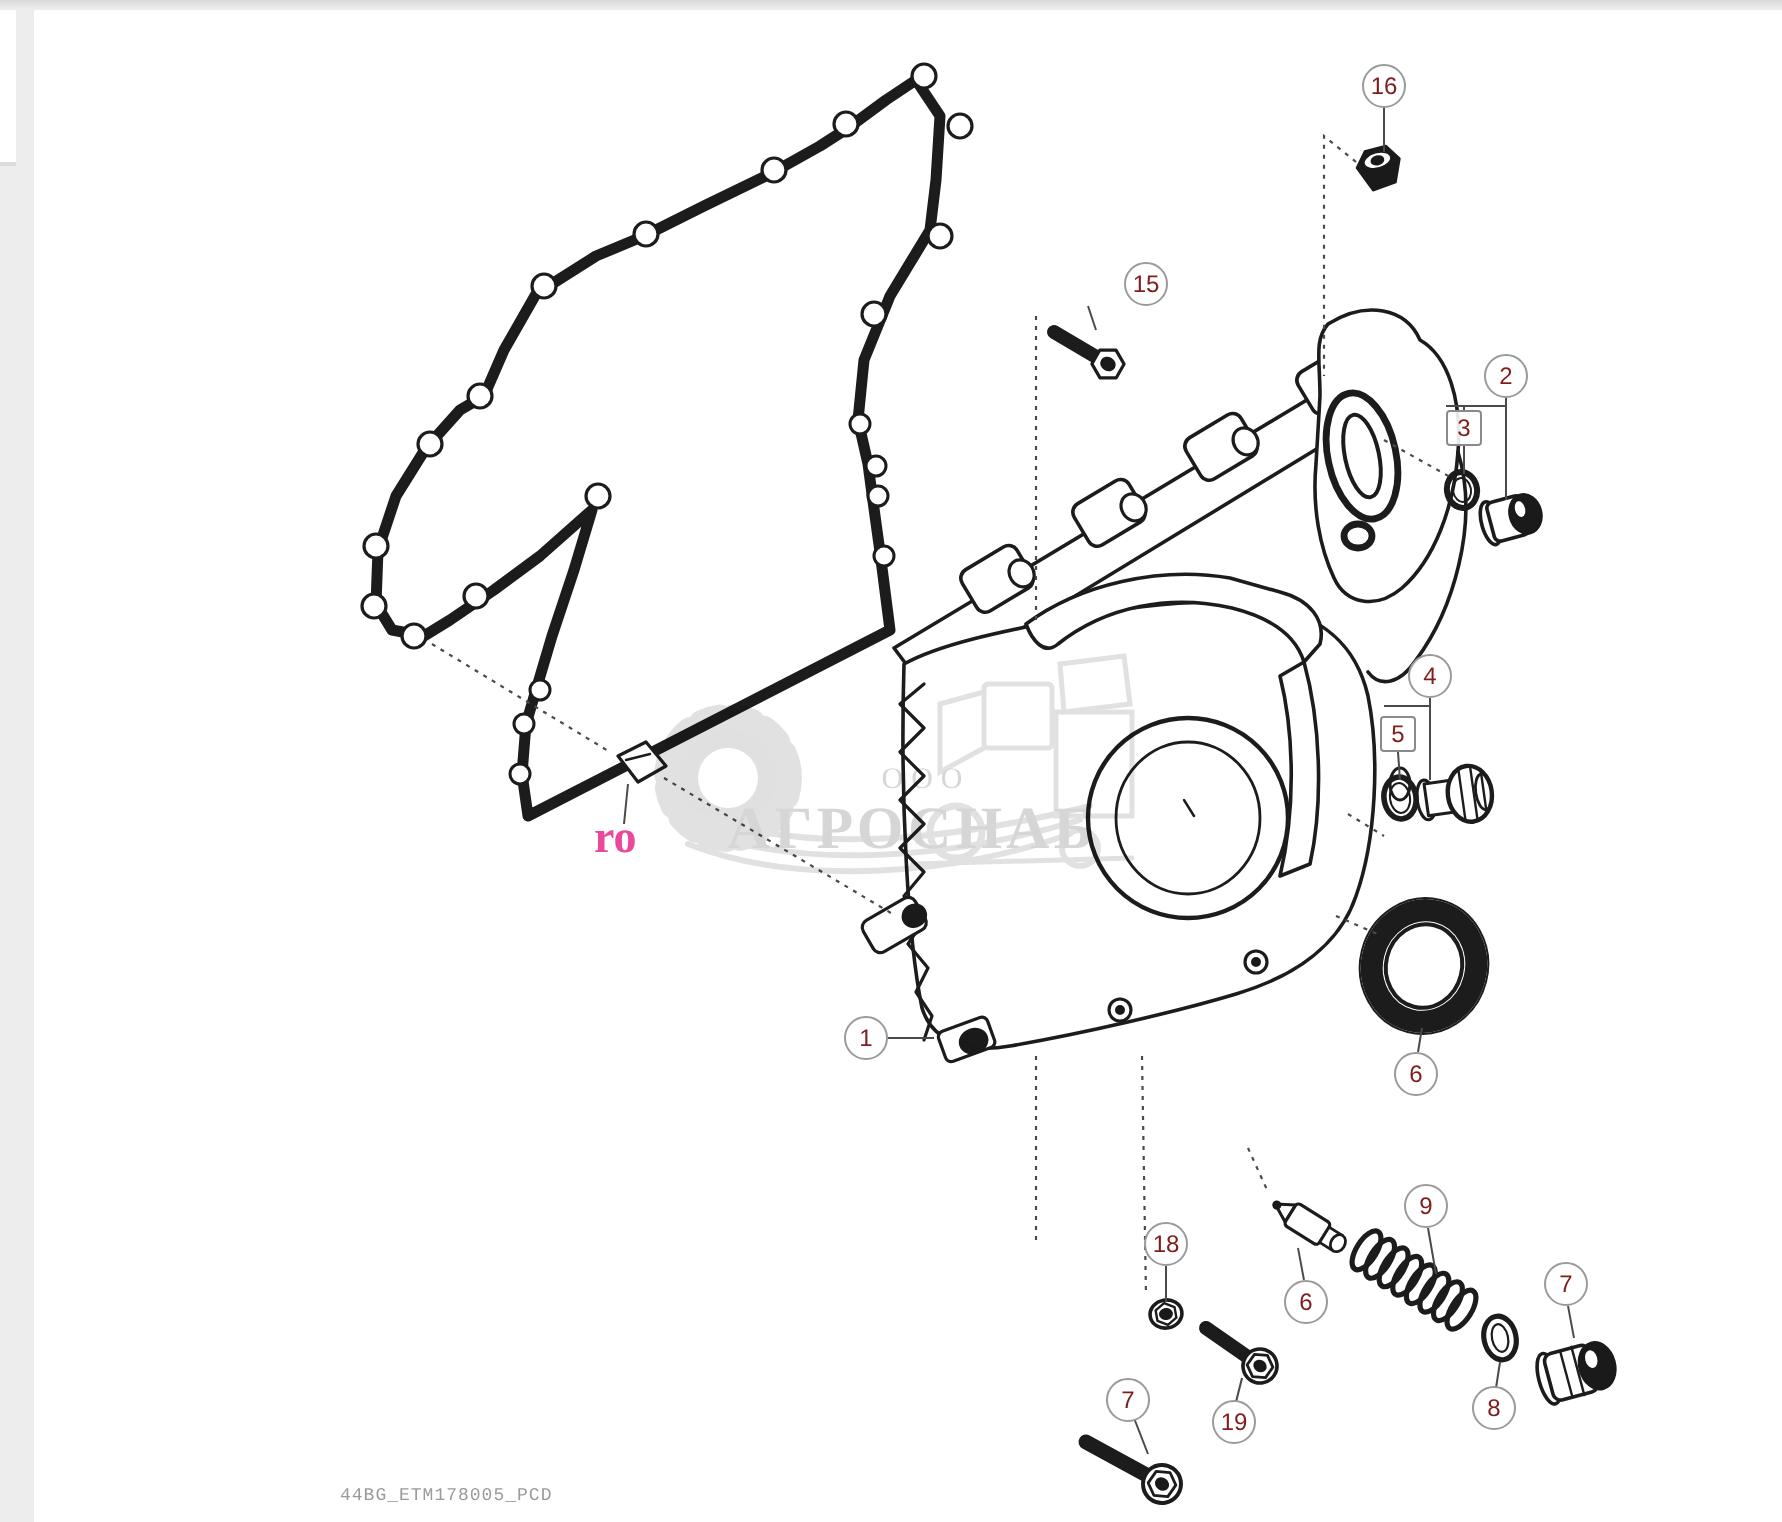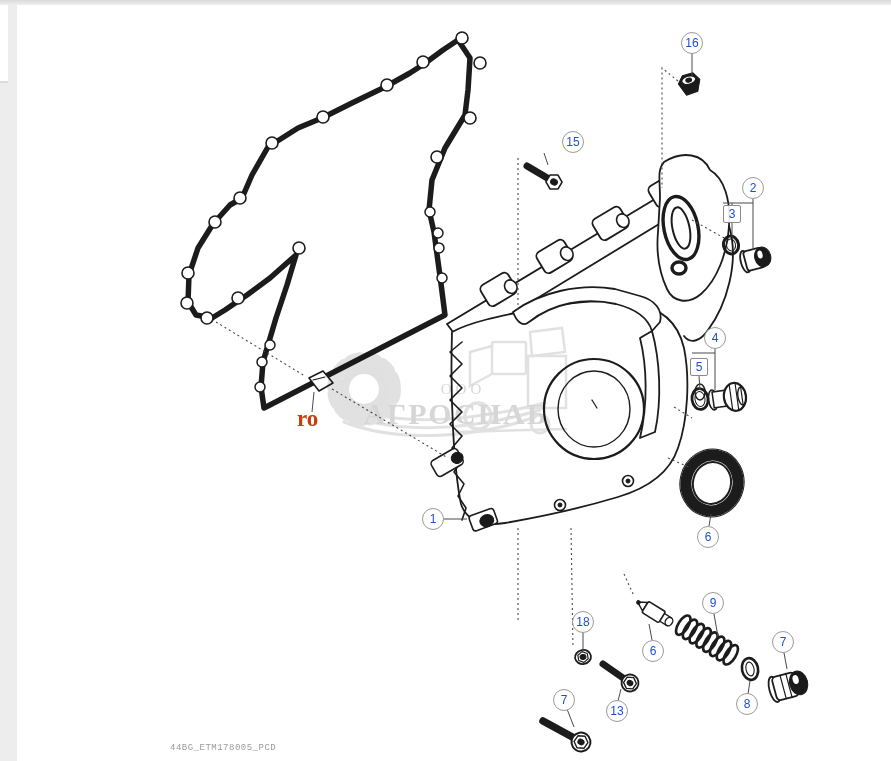--- a/index.html
+++ b/index.html
@@ -14,28 +14,28 @@
   
   .ln{stroke:#1c1c1c;fill:none;stroke-linecap:round;stroke-linejoin:round;}
   .fw{fill:#fff;stroke:#1c1c1c;stroke-linejoin:round;}
   .dk{fill:#1a1a1a;stroke:#1a1a1a;stroke-linejoin:round;}
   .leader{stroke:#4a4a4a;stroke-width:1;fill:none;}
   .dash{stroke:#4a4a4a;stroke-width:1.1;fill:none;stroke-dasharray:2 3;}
   .wm-s{stroke:#c9c9c9;fill:none;stroke-linecap:round;}
   .wm-f{fill:#c6c6c6;}
   .wm-t{fill:#b5b5b5;font-family:"Liberation Serif",serif;}
   .callout{position:absolute;width:22px;height:22px;box-sizing:border-box;border-radius:50%;
-        border:1.6px solid #9a9a9a;color:#1d4ed8;background:rgba(255,255,255,.9);
+        border:1.6px solid #9a9a9a;color:#7f1d1d;background:rgba(255,255,255,.9);
         font:12px/1 "Liberation Sans",sans-serif;display:flex;align-items:center;
         justify-content:center;transform:translate(-50%,-50%);cursor:pointer;}
   .callout.box{border-radius:2px;width:18px;height:18px;border-color:#8a8a8a;}
   #drawing-code{position:absolute;left:170px;top:743px;font-size:9px;color:#9a9a9a;
         letter-spacing:.5px;font-family:Liberation Mono, monospace;}
   #partial-text{position:absolute;left:297px;top:406px;font:bold 23px "Liberation Serif",serif;
-        color:#c2410c;}
+        color:#ec4899;}
 </style>
 </head>
 <body>
 
 <div id="page">
   <div id="top-strip"></div>
   <div id="left-gutter"></div>
   <div id="left-card"></div>
 
   <svg width="891" height="761" viewBox="0 0 891 761">
@@ -312,20 +312,20 @@
   <div class="callout" style="left:433px;top:519px">1</div>
   <div class="callout" style="left:753px;top:188px">2</div>
   <div class="callout box" style="left:732px;top:214px">3</div>
   <div class="callout" style="left:715px;top:338px">4</div>
   <div class="callout box" style="left:699px;top:367px">5</div>
   <div class="callout" style="left:708px;top:537px">6</div>
   <div class="callout" style="left:783px;top:642px">7</div>
   <div class="callout" style="left:747px;top:704px">8</div>
   <div class="callout" style="left:713px;top:603px">9</div>
   <div class="callout" style="left:653px;top:651px">6</div>
-  <div class="callout" style="left:617px;top:711px">13</div>
+  <div class="callout" style="left:617px;top:711px">19</div>
   <div class="callout" style="left:583px;top:622px">18</div>
   <div class="callout" style="left:564px;top:700px">7</div>
   <div class="callout" style="left:573px;top:142px">15</div>
   <div class="callout" style="left:692px;top:43px">16</div>
 
   <div id="drawing-code">44BG_ETM178005_PCD</div>
 </div>
 
 </body></html>

